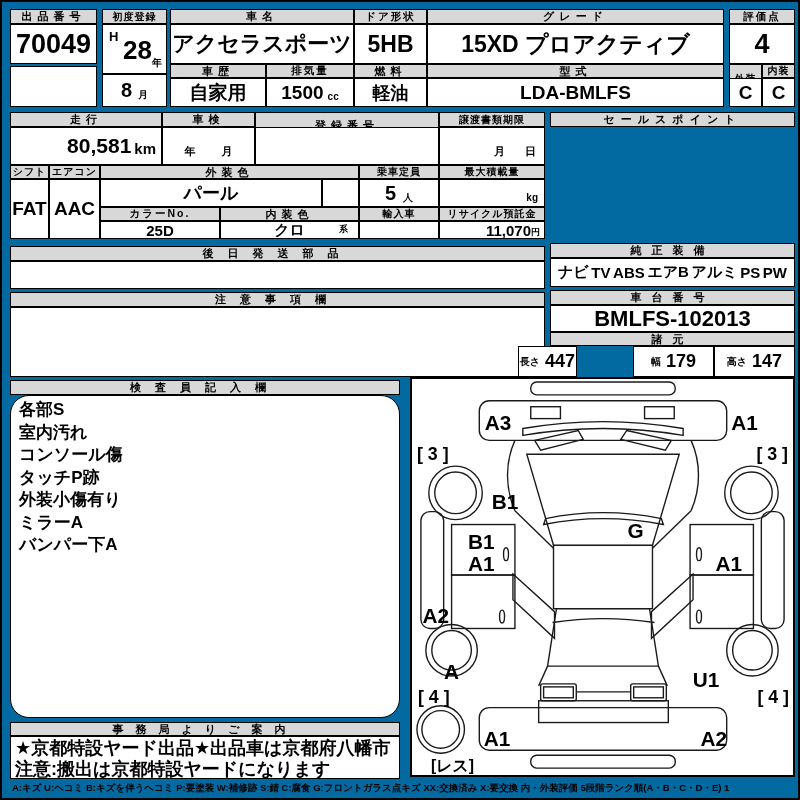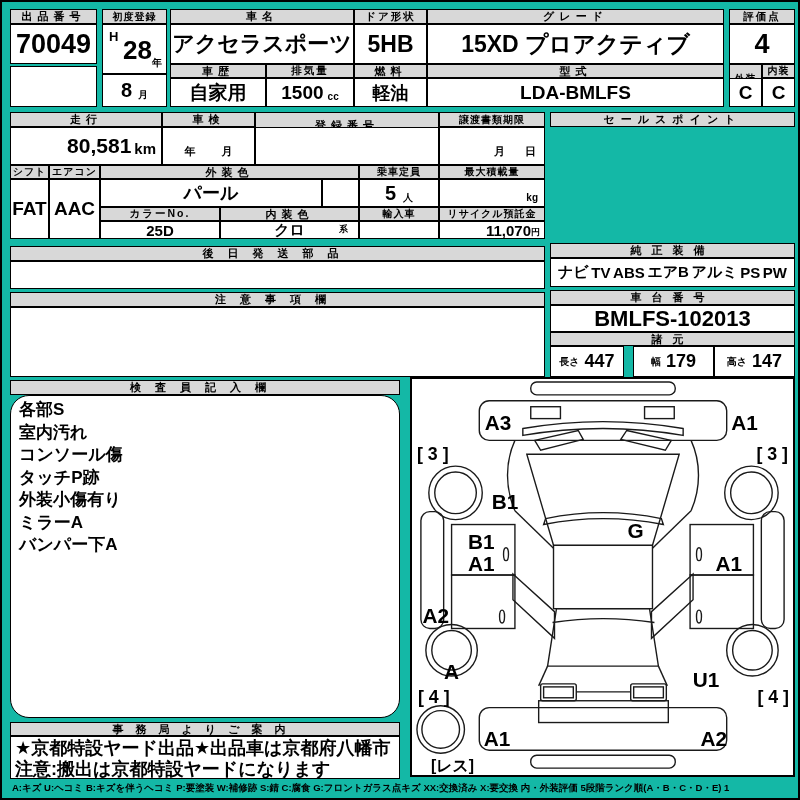--- a/index.html
+++ b/index.html
@@ -1,16 +1,16 @@
 <!DOCTYPE html>
 <html><head>
 <meta charset="utf-8">
 <style>
   html,body{margin:0;padding:0;background:#fff;}
-  .sheet{position:relative;width:800px;height:800px;background:#14b8a6;border:2px solid #000;
+  .sheet{position:relative;width:800px;height:800px;background:#0369a1;border:2px solid #000;
          box-sizing:border-box;font-family:"Liberation Sans","DejaVu Sans",sans-serif;color:#000;overflow:hidden;}
   .h{position:absolute;box-sizing:border-box;background:#d8d8d8;border:1px solid #000;
      font-weight:bold;font-size:11px;letter-spacing:5px;display:flex;align-items:center;justify-content:center;white-space:nowrap;}
   .h.s{font-size:10px;letter-spacing:1px;}
   .h.m{font-size:10.5px;letter-spacing:2px;}
   .h.w{letter-spacing:14px;}
   .c{position:absolute;box-sizing:border-box;background:#fff;border:1px solid #000;
      font-weight:bold;display:flex;align-items:center;justify-content:center;white-space:nowrap;}
   .c.left{justify-content:flex-start;}
   .c.right{justify-content:flex-end;}
@@ -137,21 +137,21 @@
 
   <div class="h w" style="left:8px;top:244px;width:535px;height:15px">後日発送部品</div>
   <div class="c" style="left:8px;top:259px;width:535px;height:28px"></div>
 
   <div class="h w" style="left:8px;top:290px;width:535px;height:15px">注意事項欄</div>
   <div class="c" style="left:8px;top:305px;width:535px;height:70px"></div>
 
   <div class="h" style="left:548px;top:288px;width:245px;height:15px;letter-spacing:10px">車台番号</div>
   <div class="c" style="left:548px;top:303px;width:245px;height:27px;font-size:22px">BMLFS-102013</div>
   <div class="h" style="left:548px;top:330px;width:245px;height:14px;letter-spacing:10px">諸元</div>
-  <div class="c" style="left:548px;top:344px;width:74px;height:31px;gap:5px">
+  <div class="c" style="left:516px;top:344px;width:59px;height:31px;gap:5px">
     <span class="u">長さ</span>
     <span style="font-size:18px">447</span>
   </div>
   <div class="c" style="left:631px;top:344px;width:81px;height:31px;gap:5px">
     <span class="u">幅</span>
     <span style="font-size:18px">179</span>
   </div>
   <div class="c" style="left:712px;top:344px;width:81px;height:31px;gap:5px">
     <span class="u">高さ</span>
     <span style="font-size:18px">147</span>

